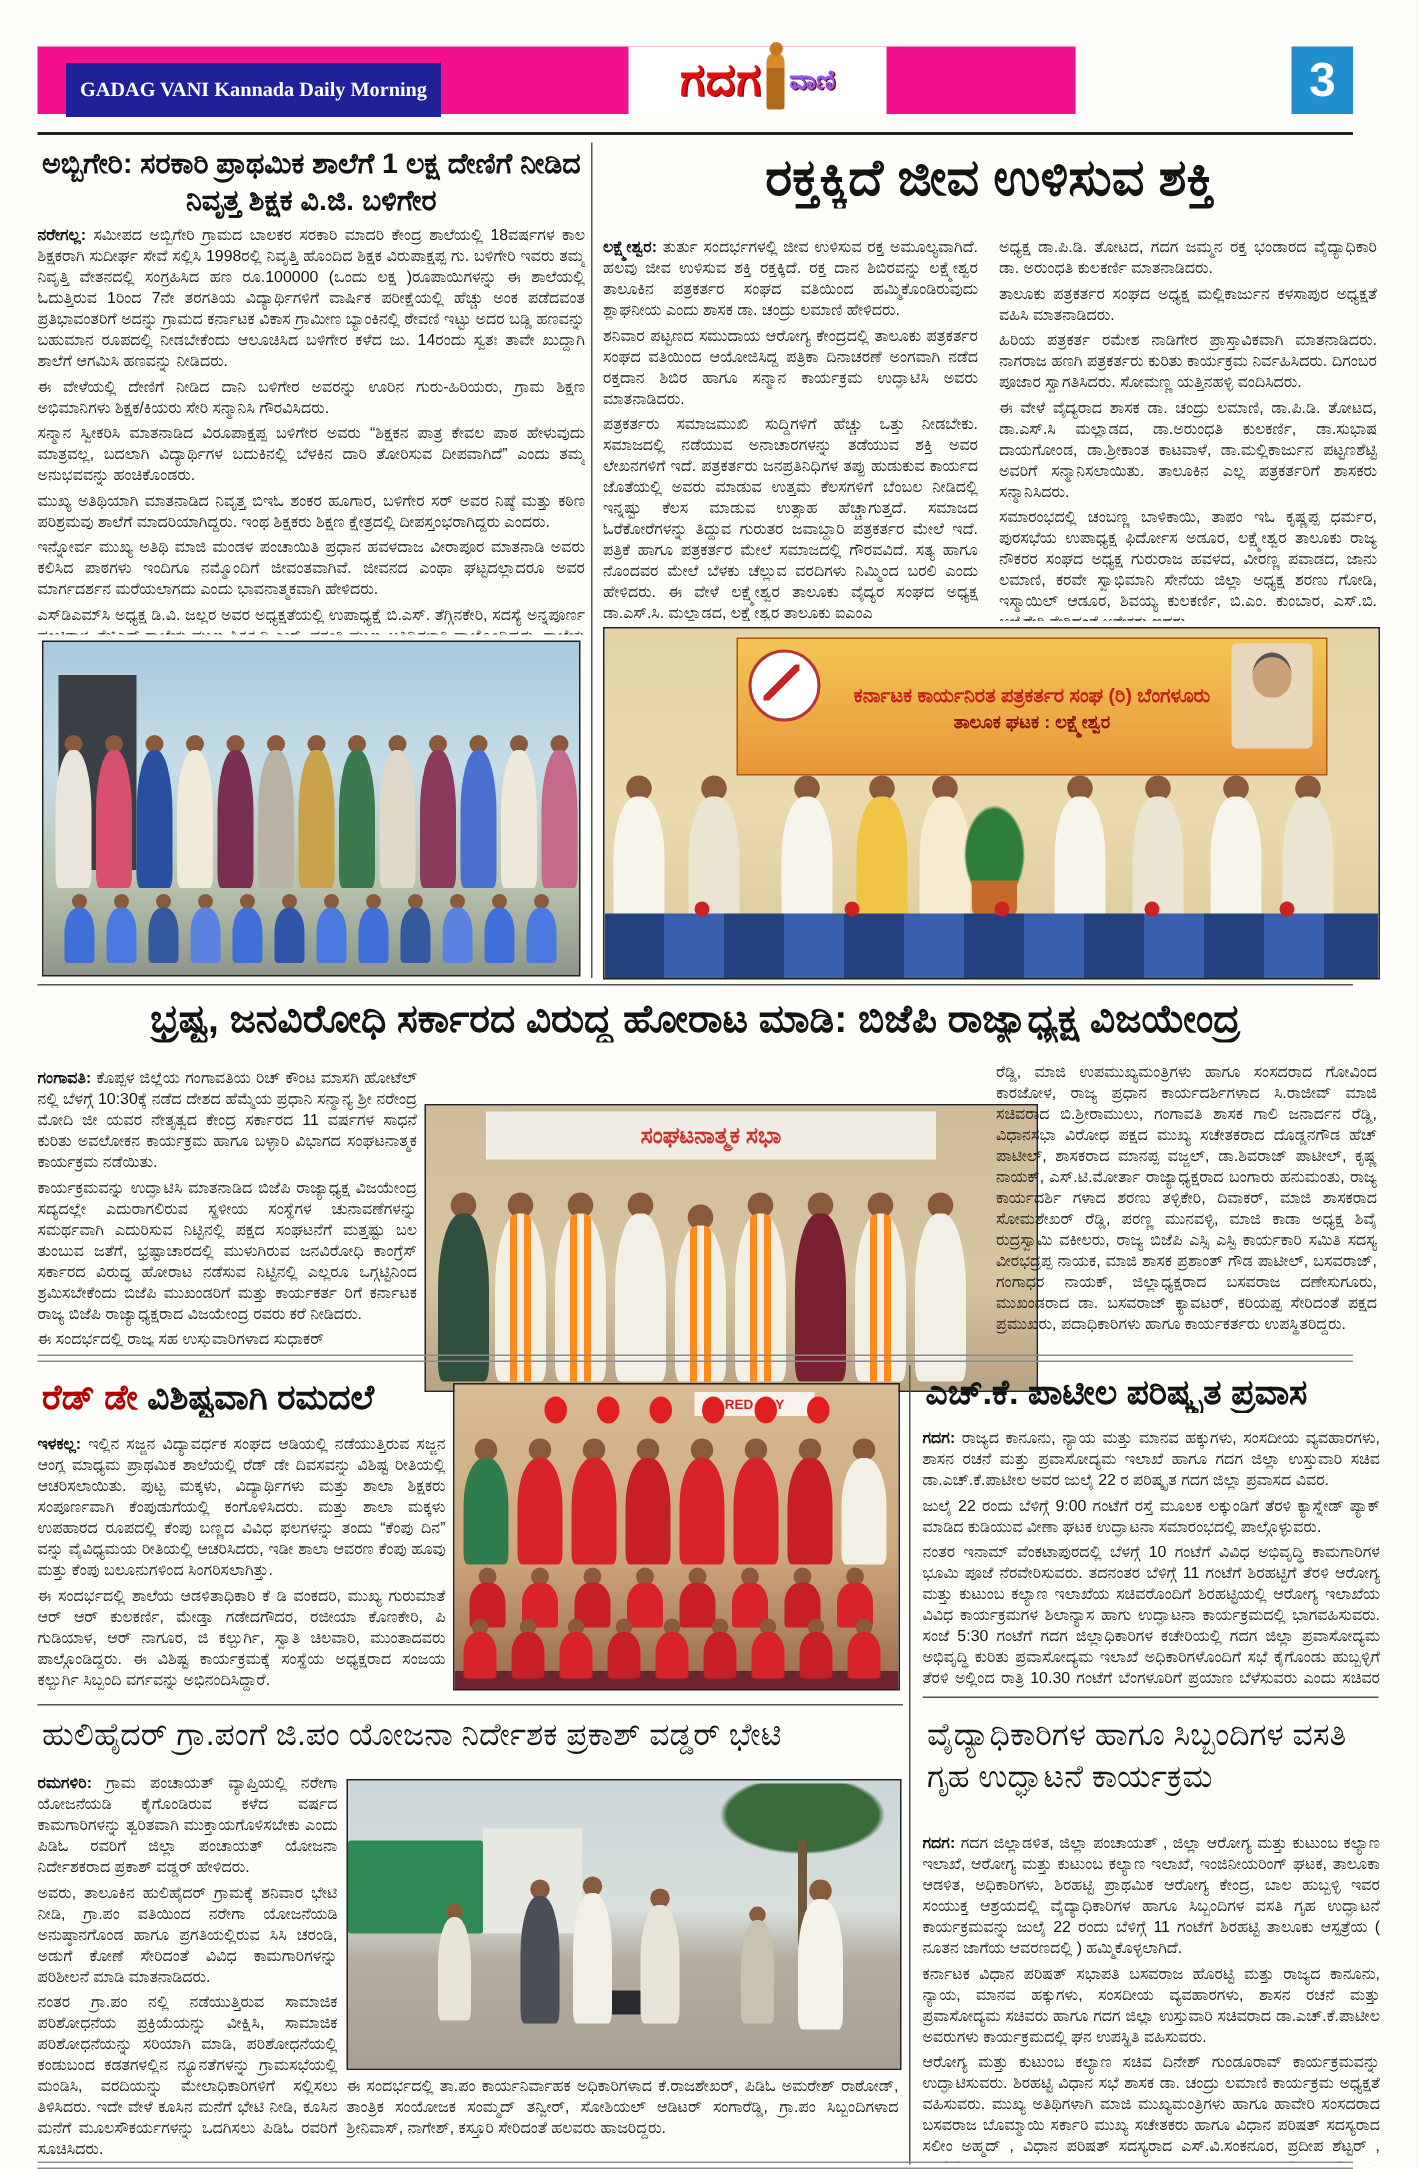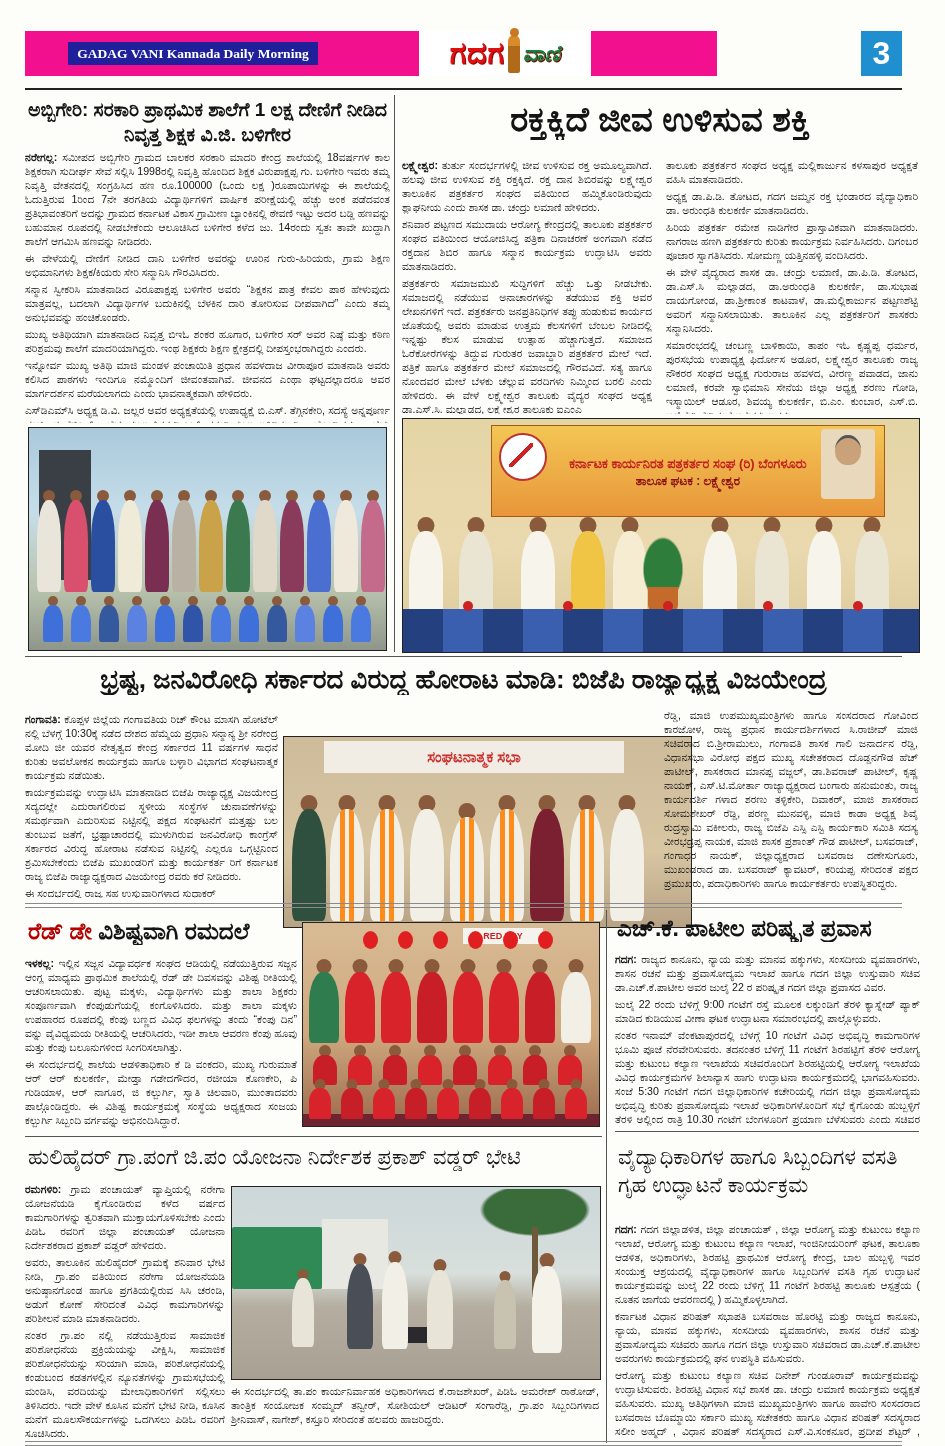--- a/index.html
+++ b/index.html
@@ -5,21 +5,21 @@
   html,body{margin:0;padding:0;background:#e8e8e8;}
   .page{position:relative;width:945px;height:1446px;background:#fdfdfa;margin:0 auto;overflow:hidden;
         font-family:"Liberation Sans","DejaVu Sans",sans-serif;color:#141414;}
   .abs{position:absolute;}
   
   .pinkbar{background:#f2108e;}
   .navybox{background:#20209a;color:#fff;display:flex;align-items:center;justify-content:center;
            font-family:"Liberation Serif","DejaVu Serif",serif;font-weight:bold;font-size:13.5px;}
   .logobox{background:#fff;display:flex;align-items:center;justify-content:center;gap:3px;}
   .logo-w1{color:#e01010;font-size:30px;font-weight:bold;letter-spacing:1px;text-shadow:1px 1px 0 #8a0000;}
-  .logo-w2{color:#15803d;font-size:22px;font-weight:bold;text-shadow:1px 1px 0 #8a0000;font-style:italic;}
+  .logo-w2{color:#8b5cf6;font-size:18px;font-weight:bold;text-shadow:1px 1px 0 #8a0000;}
   .logo-man{width:12px;height:38px;background:linear-gradient(180deg,#d98a2b 0 28%,#b06a1a 28% 100%);border-radius:6px 6px 2px 2px;position:relative;}
   .logo-man:before{content:"";position:absolute;top:-7px;left:2px;width:9px;height:9px;border-radius:50%;background:#c87820;}
   .datebox{background:#1552b4;color:#ffe000;display:flex;flex-direction:column;align-items:center;justify-content:center;font-weight:bold;}
   .datebox .l1{font-size:12.5px;}
   .datebox .l2{font-size:14px;letter-spacing:.5px;}
   .pagebox{background:#1f8fd0;color:#fff;display:flex;align-items:center;justify-content:center;font-size:32px;font-weight:bold;}
   
   .hline{background:#222;height:2px;}
   .thin{height:1px;background:#555;}
   .grayline{height:3px;border-top:1px solid #8a8a8a;border-bottom:1px solid #8a8a8a;}
@@ -49,21 +49,21 @@
   .whitebanner{position:absolute;background:#f5f3ee;display:flex;align-items:center;justify-content:center;
                color:#c22;font-weight:bold;overflow:hidden;}
   .flame{position:absolute;width:10px;height:16px;border-radius:50% 50% 50% 50%/60% 60% 40% 40%;background:radial-gradient(circle at 50% 70%,#ffd34d,#e87a10);}
 </style>
 </head>
 <body>
 
 <div class="page">
 
   <div class="abs pinkbar" style="left:25px;top:31px;width:692px;height:45px;"></div>
-  <div class="abs navybox" style="left:44px;top:42px;width:250px;height:23px;margin-left:24px;">
+  <div class="abs navybox" style="left:44px;top:42px;width:250px;height:36px;">
     <span>GADAG VANI Kannada Daily Morning</span>
   </div>
   <div class="abs logobox" style="left:419px;top:31px;width:172px;height:45px;">
     <span class="logo-w1">ಗದಗ</span>
     <span class="logo-man"></span>
     <span class="logo-w2">ವಾಣಿ</span>
   </div>
   <div class="abs pagebox" style="left:861px;top:31px;width:41px;height:45px;">
     <span>3</span>
   </div>
@@ -184,22 +184,22 @@
 
   <div class="abs vline" style="left:394px;top:95px;height:557px;"></div>
 
   <div class="abs h-big" style="left:402px;top:100px;width:516px;">ರಕ್ತಕ್ಕಿದೆ ಜೀವ ಉಳಿಸುವ ಶಕ್ತಿ</div>
   <div class="abs body" style="left:402px;top:158px;width:250px;height:256px;">
       <p><b>ಲಕ್ಷ್ಮೇಶ್ವರ: </b>ತುರ್ತು ಸಂದರ್ಭಗಳಲ್ಲಿ ಜೀವ ಉಳಿಸುವ ರಕ್ತ ಅಮೂಲ್ಯವಾಗಿದೆ. ಹಲವು ಜೀವ ಉಳಿಸುವ ಶಕ್ತಿ ರಕ್ತಕ್ಕಿದೆ. ರಕ್ತ ದಾನ ಶಿಬಿರವನ್ನು ಲಕ್ಷ್ಮೇಶ್ವರ ತಾಲೂಕಿನ ಪತ್ರಕರ್ತರ ಸಂಘದ ವತಿಯಿಂದ ಹಮ್ಮಿಕೊಂಡಿರುವುದು ಶ್ಲಾಘನೀಯ ಎಂದು ಶಾಸಕ ಡಾ. ಚಂದ್ರು ಲಮಾಣಿ ಹೇಳಿದರು.</p>
       <p>ಶನಿವಾರ ಪಟ್ಟಣದ ಸಮುದಾಯ ಆರೋಗ್ಯ ಕೇಂದ್ರದಲ್ಲಿ ತಾಲೂಕು ಪತ್ರಕರ್ತರ ಸಂಘದ ವತಿಯಿಂದ ಆಯೋಜಿಸಿದ್ದ ಪತ್ರಿಕಾ ದಿನಾಚರಣೆ ಅಂಗವಾಗಿ ನಡೆದ ರಕ್ತದಾನ ಶಿಬಿರ ಹಾಗೂ ಸನ್ಮಾನ ಕಾರ್ಯಕ್ರಮ ಉದ್ಘಾಟಿಸಿ ಅವರು ಮಾತನಾಡಿದರು.</p>
       <p>ಪತ್ರಕರ್ತರು ಸಮಾಜಮುಖಿ ಸುದ್ದಿಗಳಿಗೆ ಹೆಚ್ಚು ಒತ್ತು ನೀಡಬೇಕು. ಸಮಾಜದಲ್ಲಿ ನಡೆಯುವ ಅನಾಚಾರಗಳನ್ನು ತಡೆಯುವ ಶಕ್ತಿ ಅವರ ಲೇಖನಗಳಿಗೆ ಇದೆ. ಪತ್ರಕರ್ತರು ಜನಪ್ರತಿನಿಧಿಗಳ ತಪ್ಪು ಹುಡುಕುವ ಕಾರ್ಯದ ಜೊತೆಯಲ್ಲಿ ಅವರು ಮಾಡುವ ಉತ್ತಮ ಕೆಲಸಗಳಿಗೆ ಬೆಂಬಲ ನೀಡಿದಲ್ಲಿ ಇನ್ನಷ್ಟು ಕೆಲಸ ಮಾಡುವ ಉತ್ಸಾಹ ಹೆಚ್ಚಾಗುತ್ತದೆ. ಸಮಾಜದ ಓರೆಕೋರೆಗಳನ್ನು ತಿದ್ದುವ ಗುರುತರ ಜವಾಬ್ದಾರಿ ಪತ್ರಕರ್ತರ ಮೇಲೆ ಇದೆ. ಪತ್ರಿಕೆ ಹಾಗೂ ಪತ್ರಕರ್ತರ ಮೇಲೆ ಸಮಾಜದಲ್ಲಿ ಗೌರವವಿದೆ. ಸತ್ಯ ಹಾಗೂ ನೊಂದವರ ಮೇಲೆ ಬೆಳಕು ಚೆಲ್ಲುವ ವರದಿಗಳು ನಿಮ್ಮಿಂದ ಬರಲಿ ಎಂದು ಹೇಳಿದರು. ಈ ವೇಳೆ ಲಕ್ಷ್ಮೇಶ್ವರ ತಾಲೂಕು ವೈದ್ಯರ ಸಂಘದ ಅಧ್ಯಕ್ಷ ಡಾ.ಎಸ್.ಸಿ. ಮಲ್ಲಾಡದ, ಲಕ್ಷ್ಮೇಶ್ವರ ತಾಲೂಕು ಐಎಂಎ</p>
     </div>
   <div class="abs body" style="left:666px;top:158px;width:252px;height:256px;">
+      <p>ಅಧ್ಯಕ್ಷ ಡಾ.ಪಿ.ಡಿ. ತೋಟದ, ಗದಗ ಜಮ್ಮನ ರಕ್ತ ಭಂಡಾರದ ವೈದ್ಯಾಧಿಕಾರಿ ಡಾ. ಅರುಂಧತಿ ಕುಲಕರ್ಣಿ ಮಾತನಾಡಿದರು.</p>
       <p>ತಾಲೂಕು ಪತ್ರಕರ್ತರ ಸಂಘದ ಅಧ್ಯಕ್ಷ ಮಲ್ಲಿಕಾರ್ಜುನ ಕಳಸಾಪುರ ಅಧ್ಯಕ್ಷತೆ ವಹಿಸಿ ಮಾತನಾಡಿದರು.</p>
-      <p>ಅಧ್ಯಕ್ಷ ಡಾ.ಪಿ.ಡಿ. ತೋಟದ, ಗದಗ ಜಮ್ಮನ ರಕ್ತ ಭಂಡಾರದ ವೈದ್ಯಾಧಿಕಾರಿ ಡಾ. ಅರುಂಧತಿ ಕುಲಕರ್ಣಿ ಮಾತನಾಡಿದರು.</p>
       <p>ಹಿರಿಯ ಪತ್ರಕರ್ತ ರಮೇಶ ನಾಡಿಗೇರ ಪ್ರಾಸ್ತಾವಿಕವಾಗಿ ಮಾತನಾಡಿದರು. ನಾಗರಾಜ ಹಣಗಿ ಪತ್ರಕರ್ತರು ಕುರಿತು ಕಾರ್ಯಕ್ರಮ ನಿರ್ವಹಿಸಿದರು. ದಿಗಂಬರ ಪೂಜಾರ ಸ್ವಾಗತಿಸಿದರು. ಸೋಮಣ್ಣ ಯತ್ತಿನಹಳ್ಳಿ ವಂದಿಸಿದರು.</p>
       <p>ಈ ವೇಳೆ ವೈದ್ಯರಾದ ಶಾಸಕ ಡಾ. ಚಂದ್ರು ಲಮಾಣಿ, ಡಾ.ಪಿ.ಡಿ. ತೋಟದ, ಡಾ.ಎಸ್.ಸಿ ಮಲ್ಲಾಡದ, ಡಾ.ಅರುಂಧತಿ ಕುಲಕರ್ಣಿ, ಡಾ.ಸುಭಾಷ ದಾಯಗೋಂಡ, ಡಾ.ಶ್ರೀಕಾಂತ ಕಾಟವಾಳೆ, ಡಾ.ಮಲ್ಲಿಕಾರ್ಜುನ ಪಟ್ಟಣಶೆಟ್ಟಿ ಅವರಿಗೆ ಸನ್ಮಾನಿಸಲಾಯಿತು. ತಾಲೂಕಿನ ಎಲ್ಲ ಪತ್ರಕರ್ತರಿಗೆ ಶಾಸಕರು ಸನ್ಮಾನಿಸಿದರು.</p>
       <p>ಸಮಾರಂಭದಲ್ಲಿ ಚಂಬಣ್ಣ ಬಾಳಿಕಾಯಿ, ತಾಪಂ ಇಓ ಕೃಷ್ಣಪ್ಪ ಧರ್ಮರ, ಪುರಸಭೆಯ ಉಪಾಧ್ಯಕ್ಷ ಫಿರ್ದೋಸ ಅಡೂರ, ಲಕ್ಷ್ಮೇಶ್ವರ ತಾಲೂಕು ರಾಜ್ಯ ನೌಕರರ ಸಂಘದ ಅಧ್ಯಕ್ಷ ಗುರುರಾಜ ಹವಳದ, ವೀರಣ್ಣ ಪವಾಡದ, ಜಾನು ಲಮಾಣಿ, ಕರವೇ ಸ್ವಾಭಿಮಾನಿ ಸೇನೆಯ ಜಿಲ್ಲಾ ಅಧ್ಯಕ್ಷ ಶರಣು ಗೋಡಿ, ಇಸ್ಮಾಯಿಲ್ ಆಡೂರ, ಶಿವಯ್ಯ ಕುಲಕರ್ಣಿ, ಬಿ.ಎಂ. ಕುಂಬಾರ, ಎಸ್.ಬಿ. ಅಣ್ಣಿಗೇರಿ ಸೇರಿದಂತೆ ಅನೇಕರು ಇದರು.</p>
     </div>
   <div class="abs photo" id="photo2" style="left:402px;top:418px;width:516px;height:233px;background:linear-gradient(180deg,#e4d5a6 0%,#ead9ae 55%,#d8c89a 100%);">
     <div class="banner2" style="left:88px;top:6px;width:392px;height:90px;">
       <span class="b1">ಕರ್ನಾಟಕ ಕಾರ್ಯನಿರತ ಪತ್ರಕರ್ತರ ಸಂಘ (ರಿ) ಬೆಂಗಳೂರು</span>
       <span class="b2">ತಾಲೂಕ ಘಟಕ : ಲಕ್ಷ್ಮೇಶ್ವರ</span>
     </div>
     <div class="circlogo" style="left:96px;top:14px;"></div>

